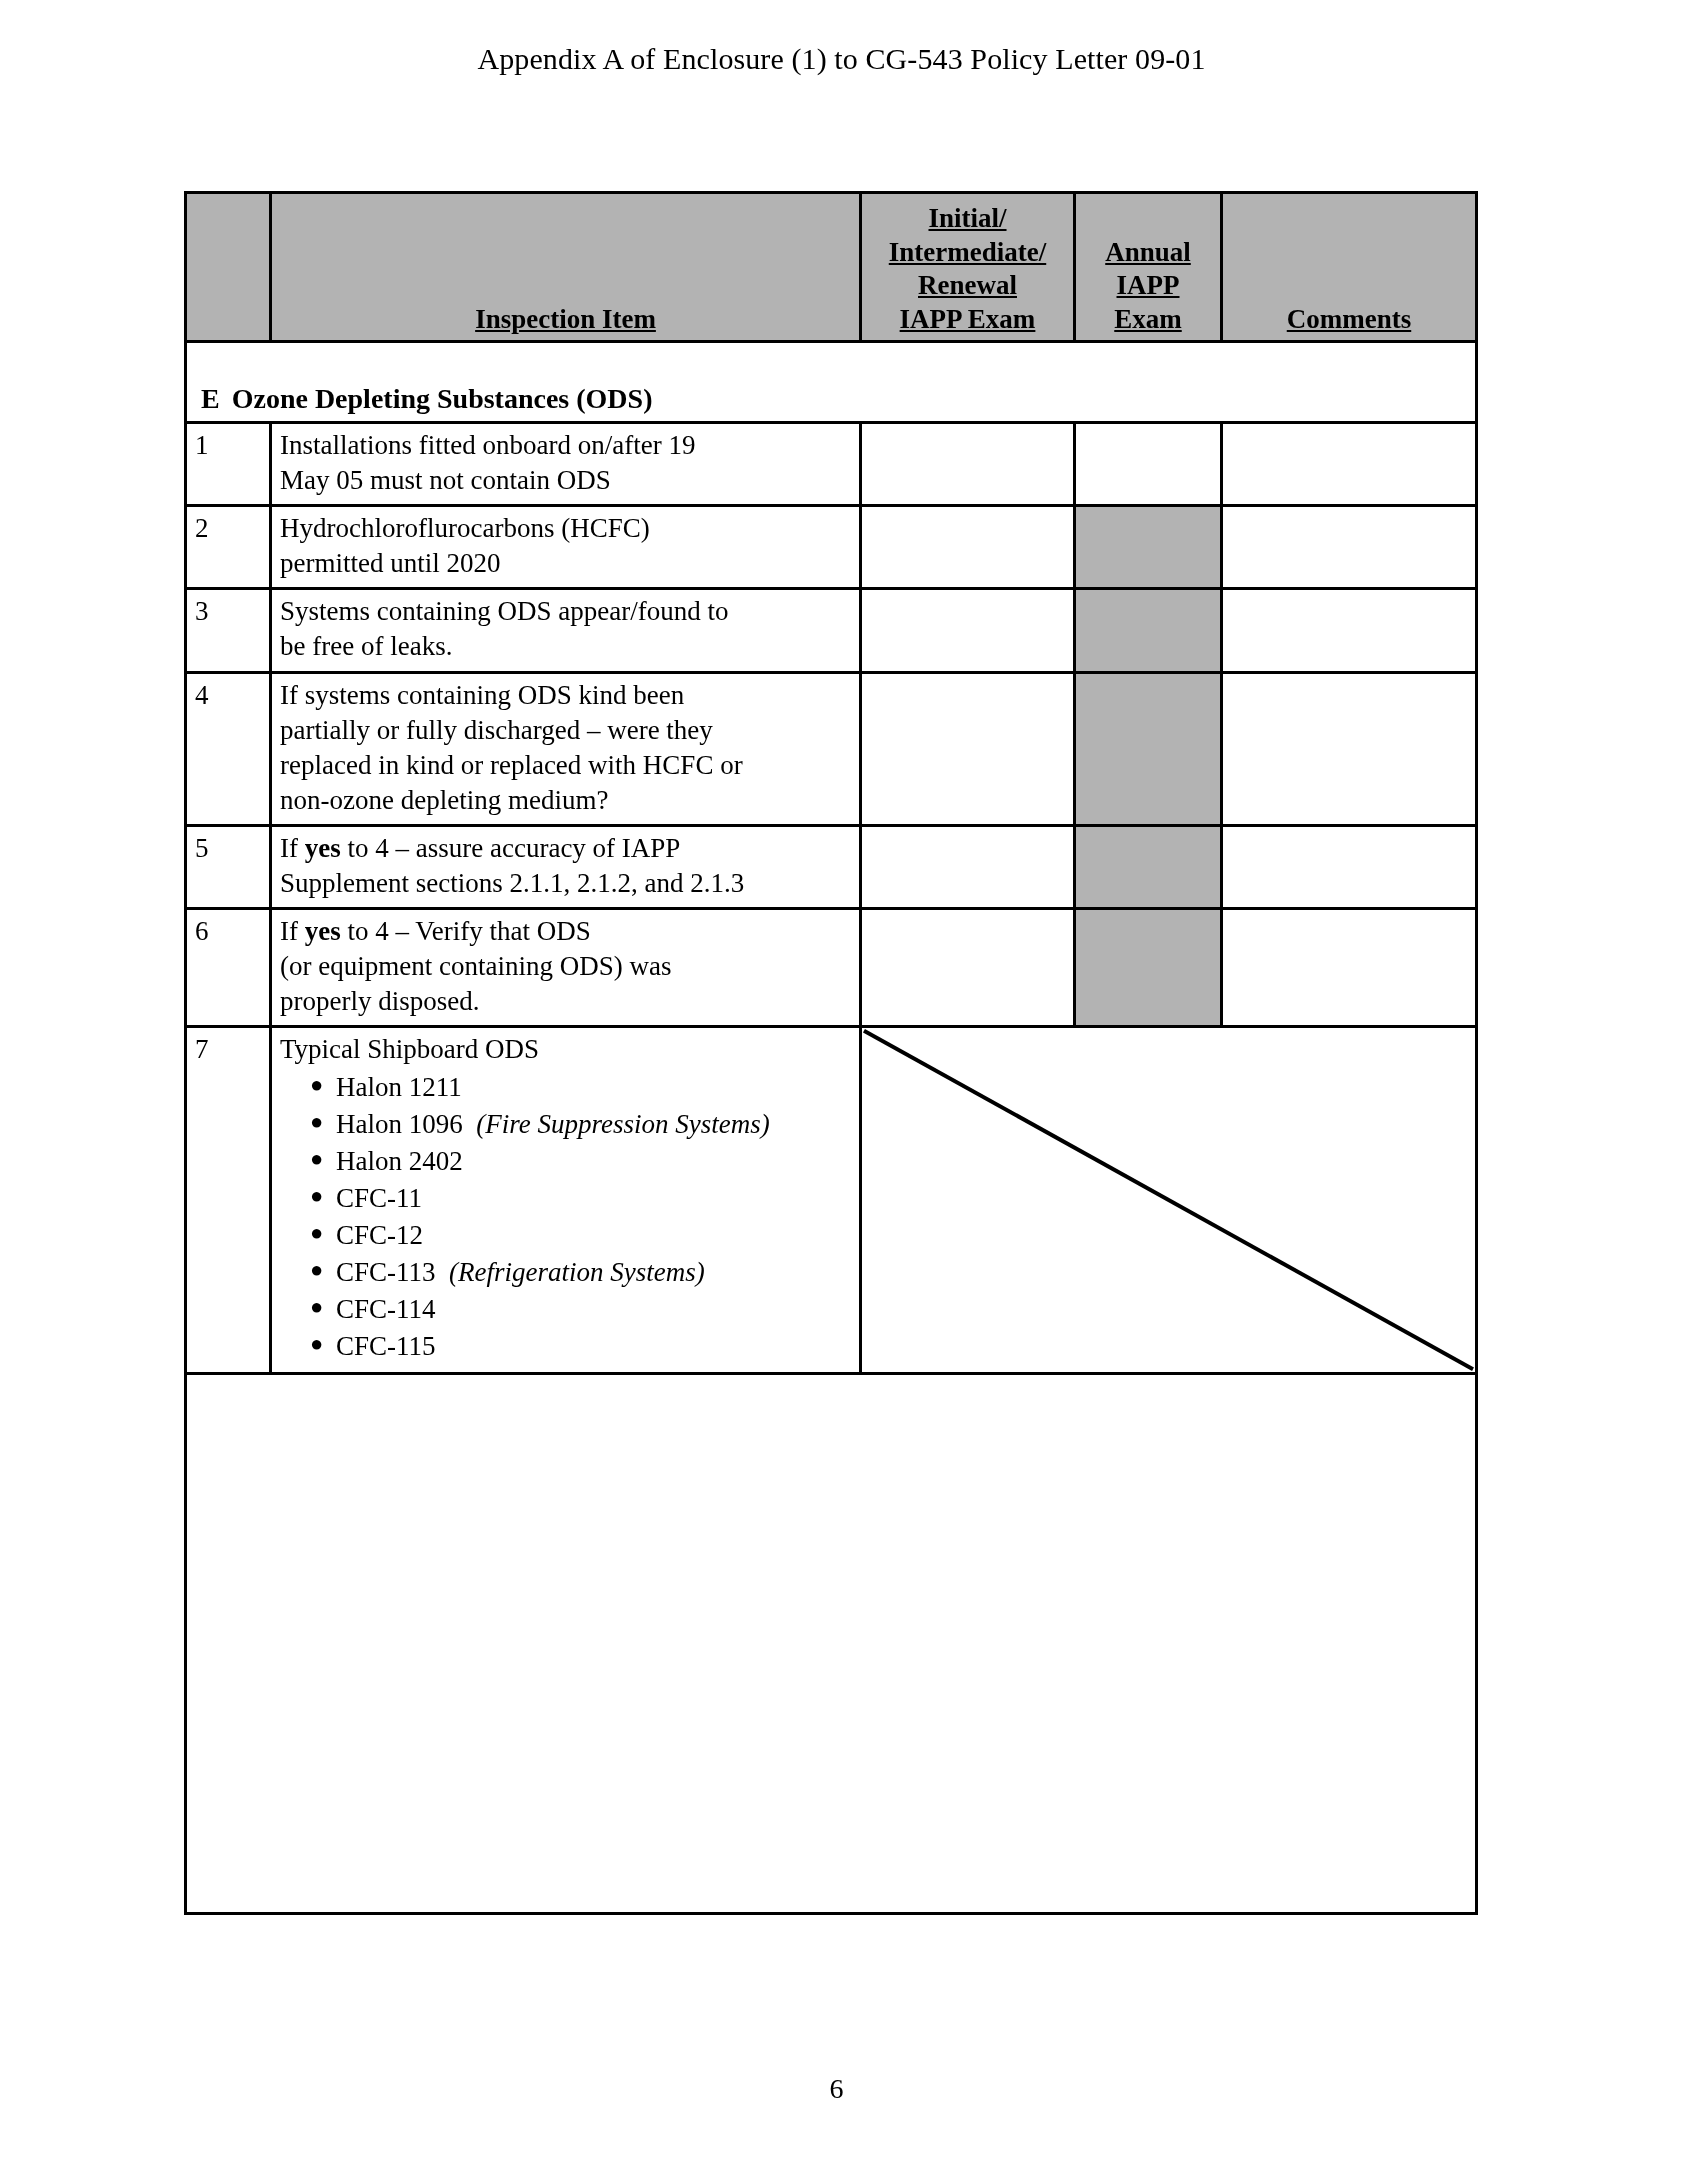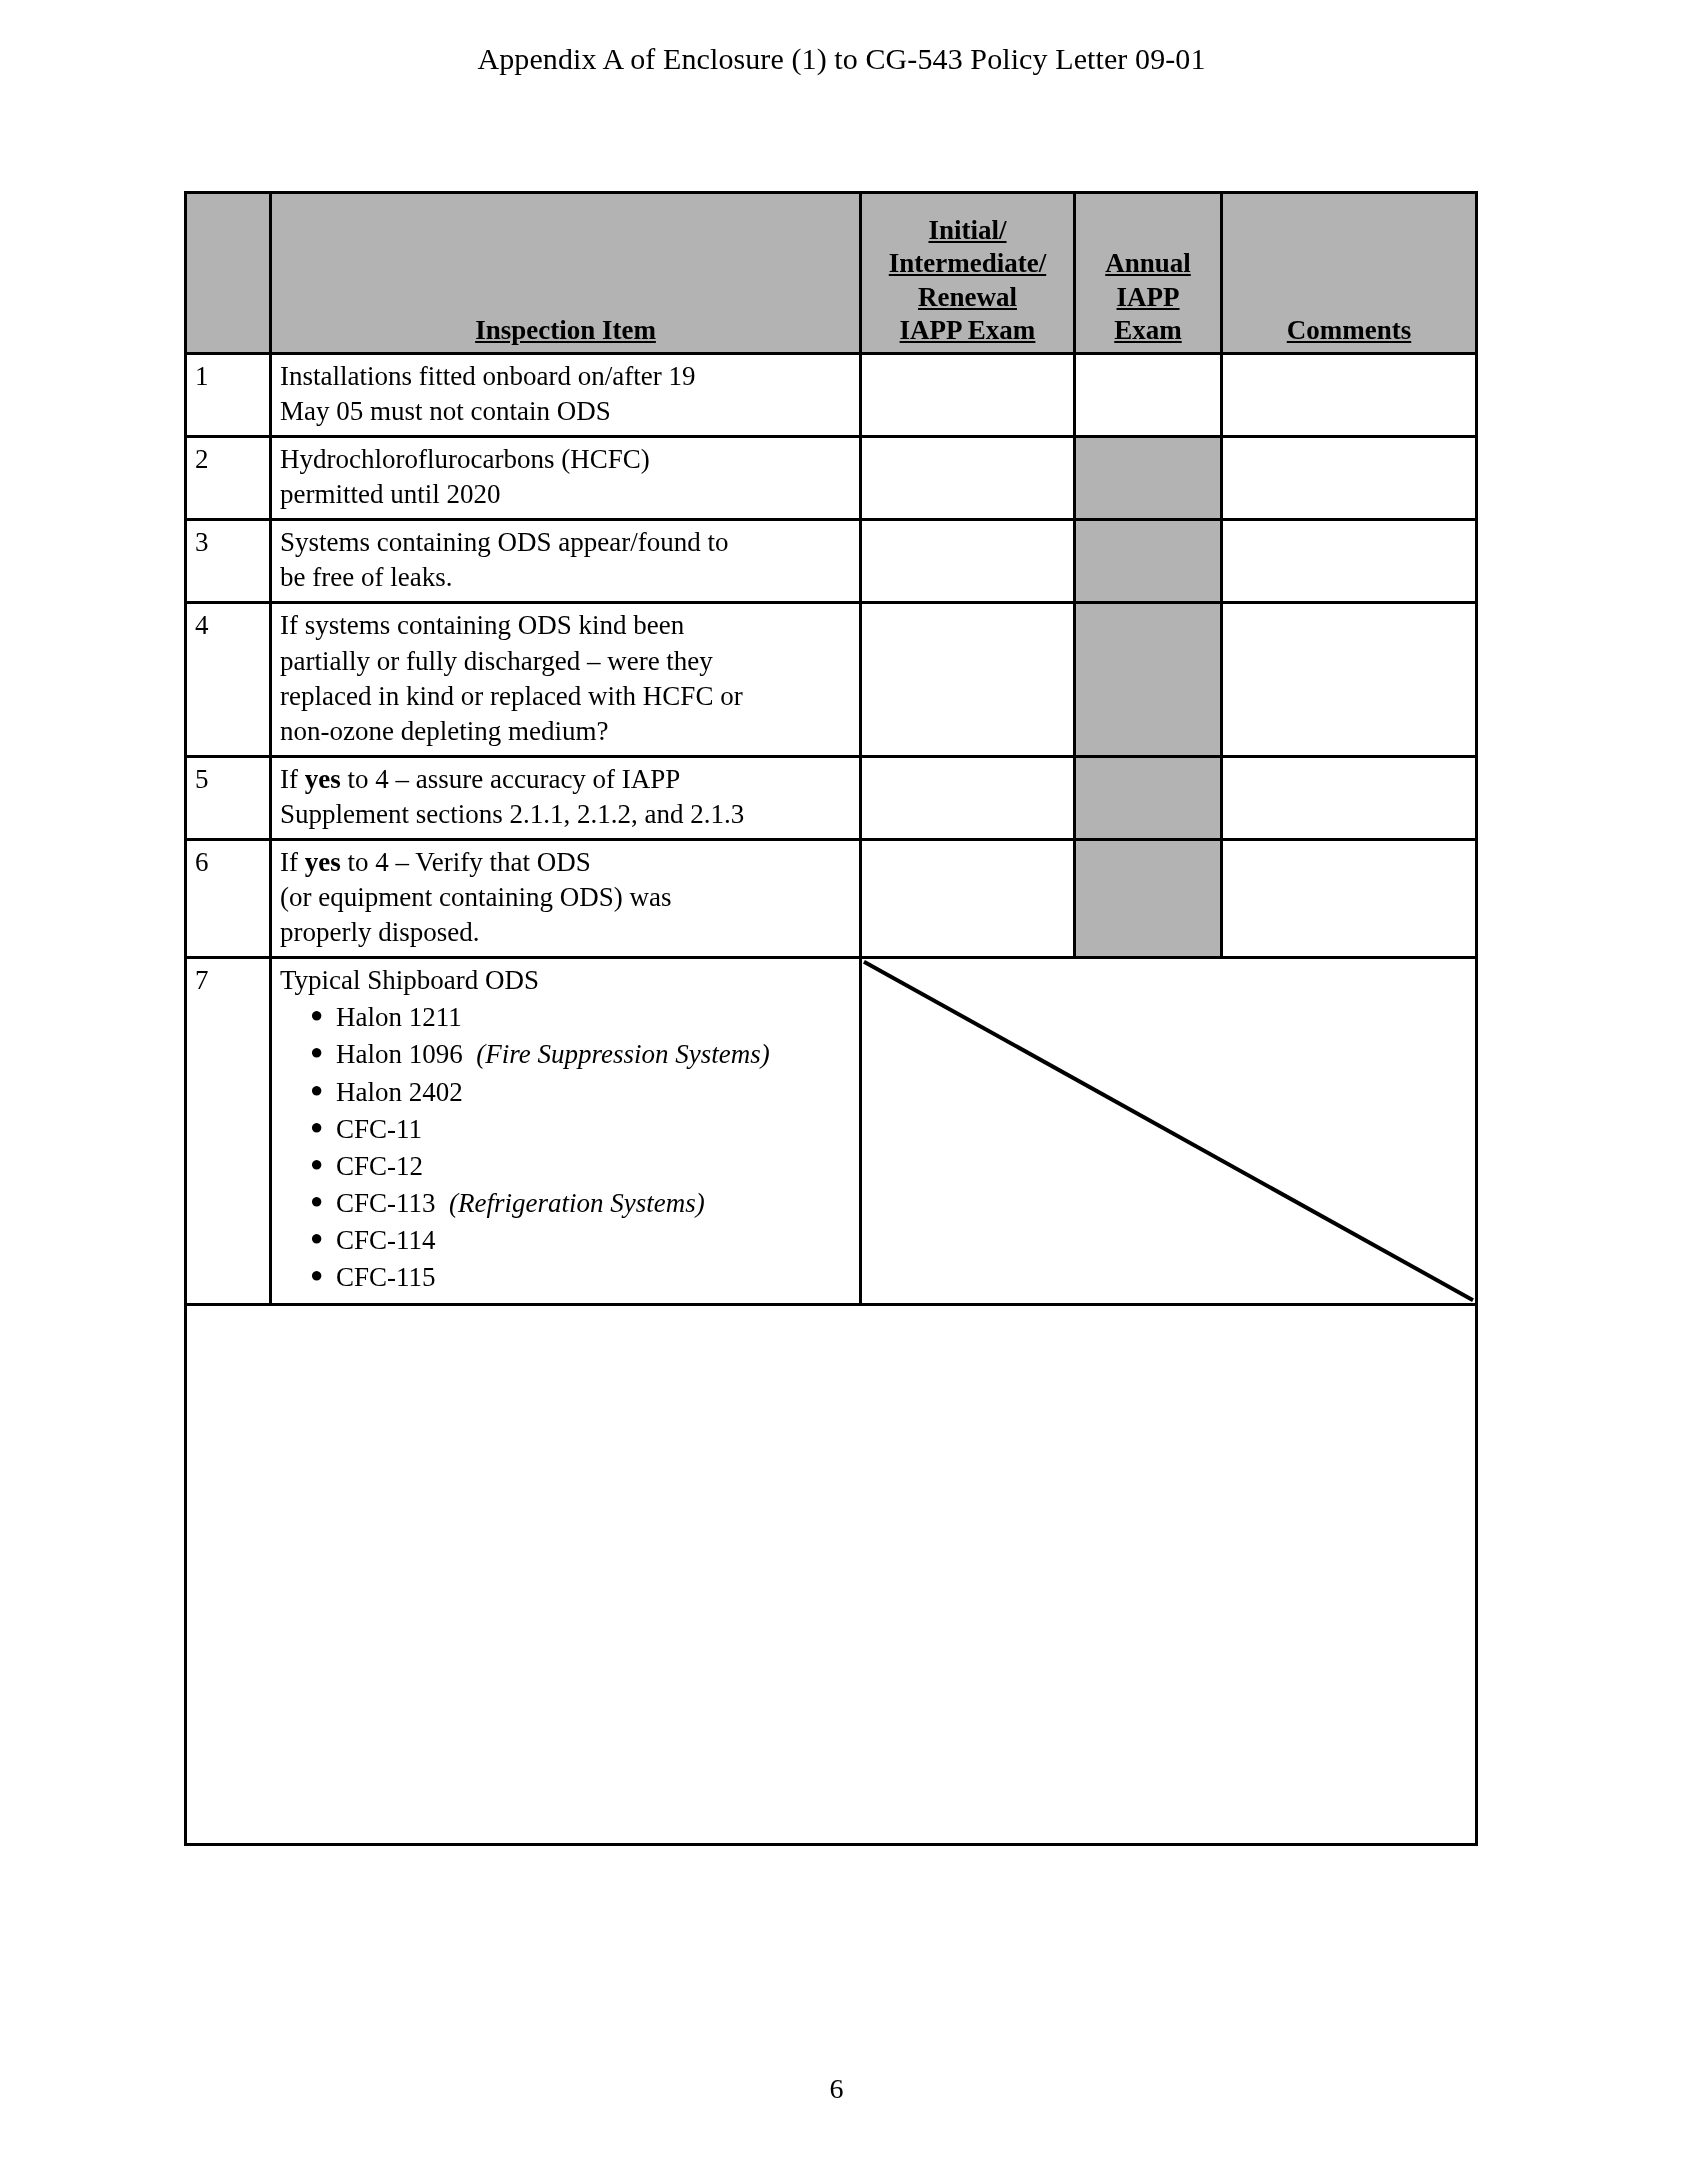--- a/index.html
+++ b/index.html
@@ -55,21 +55,21 @@
   col.c-initial  { width: 214px; }
   col.c-annual   { width: 147px; }
   col.c-comments { width: 255px; }
 
   
   tr.header-row td {
     background: #b3b3b3;
     vertical-align: bottom;
     text-align: center;
     font-weight: bold;
-    padding: 20px 6px 4px 6px;
+    padding: 8px 6px 4px 6px;
     height: 149px;
     line-height: 1.24;
   }
   tr.header-row td .hl { display: block; }
   tr.header-row td .hl span { text-decoration: underline; }
 
   
   tr.section-row td {
     vertical-align: bottom;
     font-weight: bold;
@@ -166,20 +166,25 @@
         <td>
           <span class="hl"><span>Annual</span></span>
           <span class="hl"><span>IAPP</span></span>
           <span class="hl"><span>Exam</span></span>
         </td>
         <td>
           <span class="hl"><span>Comments</span></span>
         </td>
       </tr>
 
+      <tr class="section-row">
+        <td colspan="5">
+          <span class="sec-letter">E</span><span>Ozone Depleting Substances (ODS)</span>
+        </td>
+      </tr>
 
       <tr>
         <td class="num">1</td>
         <td class="item">
           <div>Installations fitted onboard on/after 19</div>
           <div>May 05 must not contain ODS</div>
         </td>
         <td></td>
         <td></td>
         <td></td>

